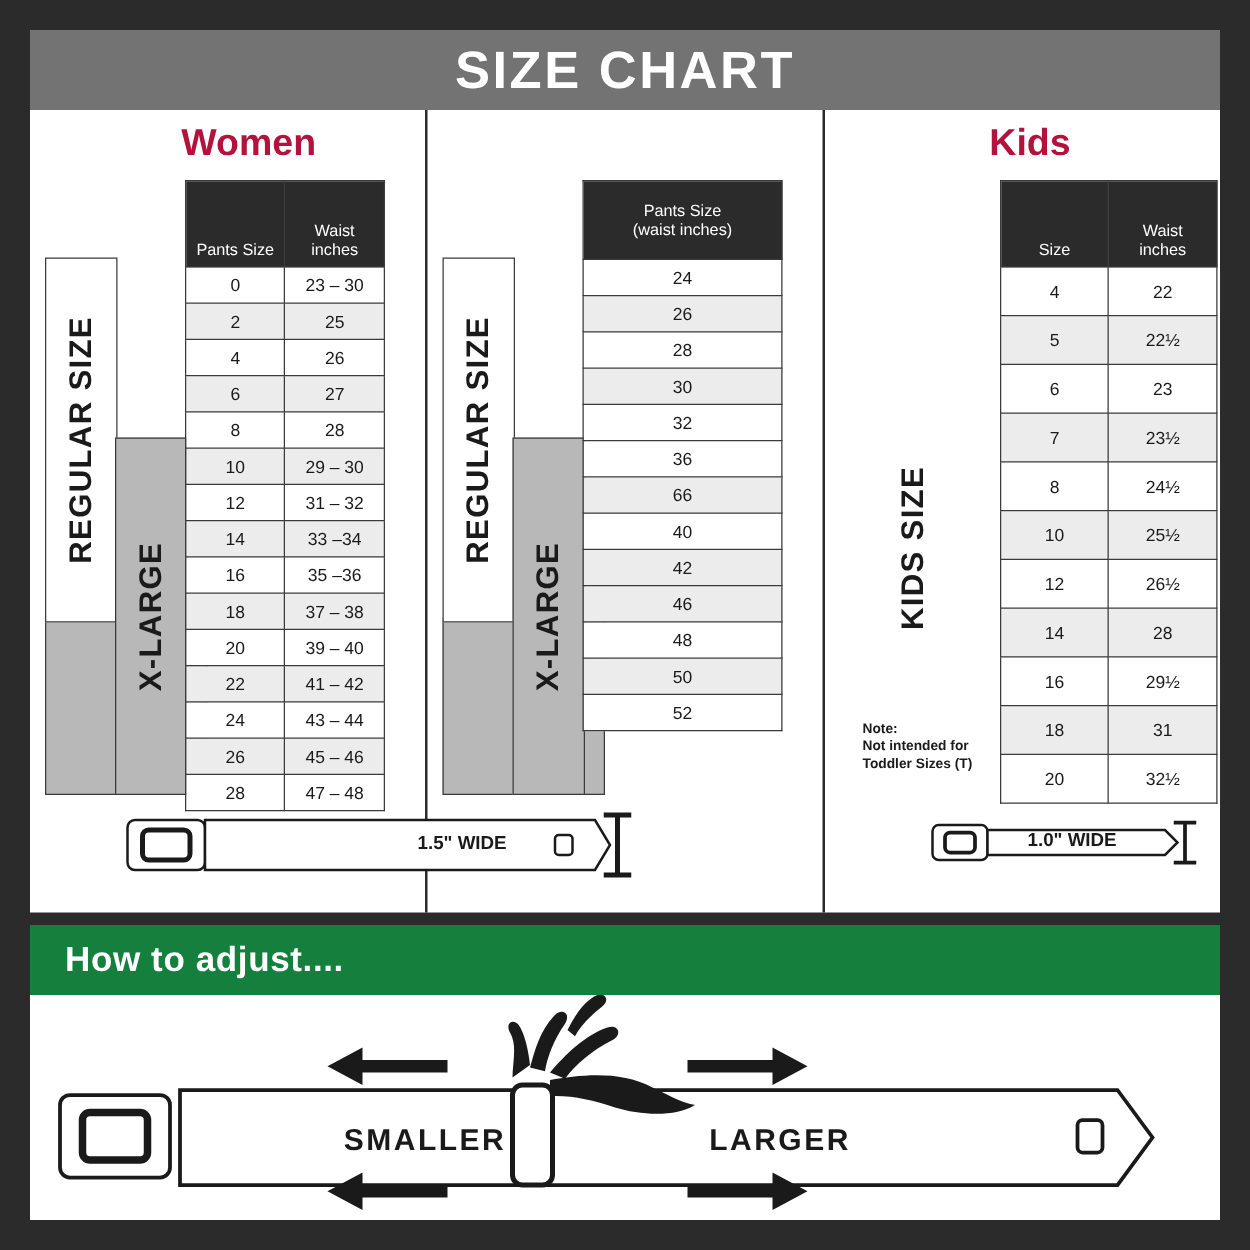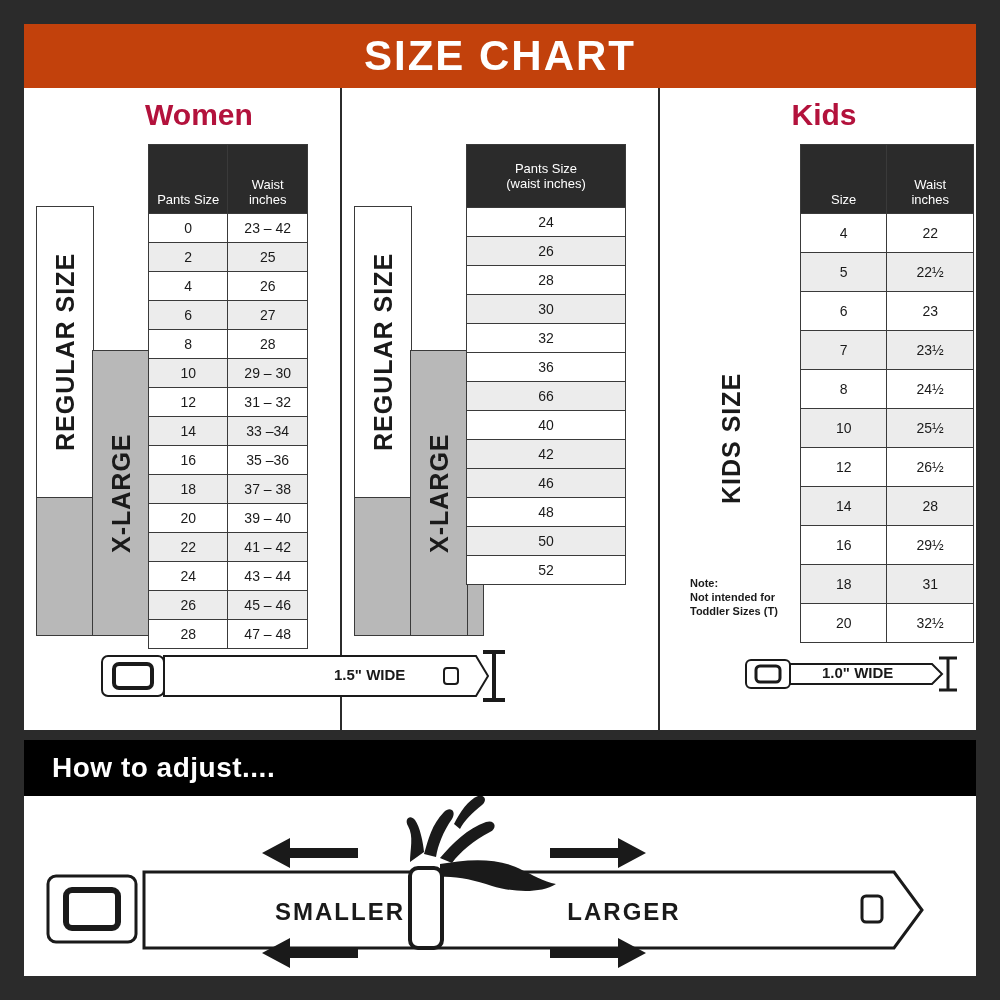--- a/index.html
+++ b/index.html
@@ -8,21 +8,21 @@
     background:#2b2b2b;
     font-family:"Liberation Sans", sans-serif;
     color:#1a1a1a;
     overflow:hidden;
   }
   .page{position:relative;width:1000px;height:1000px;background:#2b2b2b;}
 
   
   .title-bar{
     position:absolute;left:24px;top:24px;width:952px;height:64px;
-    background:#c2410c;display:flex;align-items:center;justify-content:center;
+    background:#737373;display:flex;align-items:center;justify-content:center;
   }
   .title-bar .title{
     color:#ffffff;font-size:42px;font-weight:bold;letter-spacing:2px;
   }
 
   
   .main-panel{
     position:absolute;left:24px;top:88px;width:952px;height:642px;
     background:#ffffff;
   }
@@ -61,21 +61,21 @@
 
   
   .belt-wrap{position:absolute;}
   .belt-label{
     position:absolute;font-size:15px;font-weight:bold;color:#1a1a1a;
   }
 
   
   .howto-bar{
     position:absolute;left:24px;top:740px;width:952px;height:56px;
-    background:#000000;display:flex;align-items:center;
+    background:#15803d;display:flex;align-items:center;
   }
   .howto-bar .howto-text{
     color:#ffffff;font-size:28px;font-weight:bold;margin-left:28px;letter-spacing:.5px;
   }
   .howto-panel{
     position:absolute;left:24px;top:796px;width:952px;height:180px;background:#ffffff;
   }
   svg{display:block;}
 </style>
 </head>
@@ -108,21 +108,21 @@
           <th style="width:80px;height:62px;line-height:normal;vertical-align:bottom;padding-bottom:6px;">Pants Size</th>
           <th style="width:80px;height:62px;line-height:normal;vertical-align:bottom;padding-bottom:6px;">
             <div>Waist</div>
             <div>inches</div>
           </th>
         </tr>
       </thead>
       <tbody>
         <tr>
             <td>0</td>
-            <td>23 – 42</td>
+            <td>23 – 30</td>
           </tr>
         <tr class="alt">
             <td>2</td>
             <td>25</td>
           </tr>
         <tr>
             <td>4</td>
             <td>26</td>
           </tr>
         <tr class="alt">

